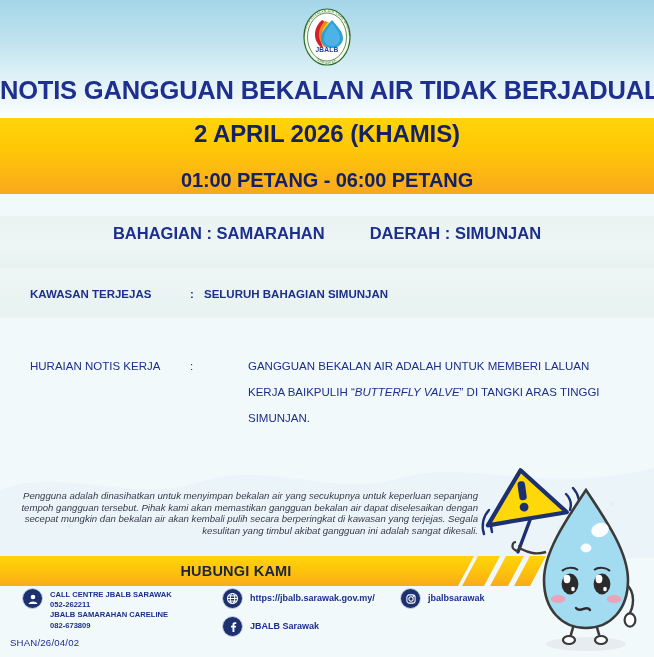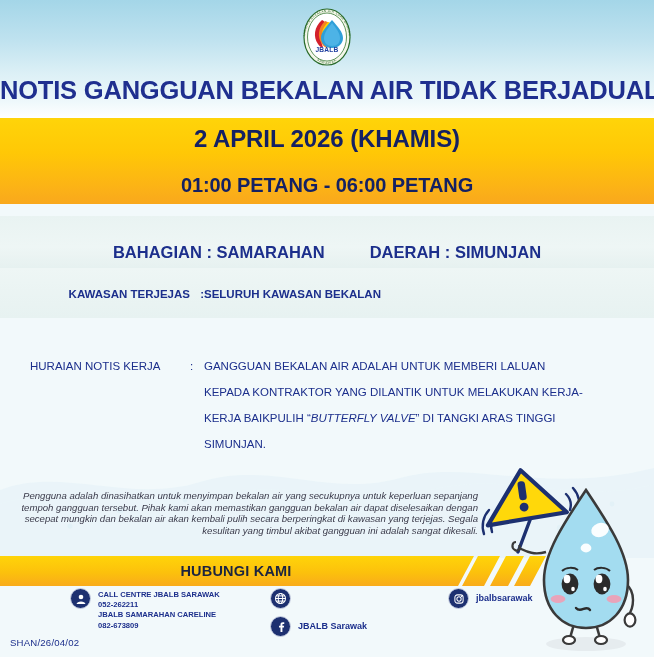--- a/index.html
+++ b/index.html
@@ -29,70 +29,69 @@
     position: absolute; left: 0; top: 76px; width: 647px;
     text-align: center;
     font-size: 25.5px; font-weight: bold;
     letter-spacing: -0.2px;
     color: #1f2f8f;
     white-space: nowrap;
   }
 
   
   .date-banner {
-    position: absolute; left: 0; top: 118px; width: 654px; height: 86px;
+    position: absolute; left: 0; top: 118px; width: 654px; height: 76px;
     background: linear-gradient(to bottom, #ffd409 0%, #ffc806 40%, #fcb415 78%, #f9a81d 100%);
     display: flex; flex-direction: column;
     align-items: center; justify-content: center;
     gap: 21px;
   }
   .date-line {
     font-size: 24px; font-weight: bold; color: #142163;
     letter-spacing: -0.1px;
   }
   .time-line {
     font-size: 20px; font-weight: bold; color: #142163;
     letter-spacing: -0.1px;
   }
 
   
   .panel-a {
     position: absolute; left: 0; top: 216px; width: 654px; height: 52px;
     background: linear-gradient(to bottom, #e9f3f2 0%, #eef6f5 60%, #e6f1f0 100%);
   }
   .div-row {
-    position: absolute; left: 0; top: 243px; width: 654px;
+    position: absolute; left: 0; top: 224px; width: 654px;
     display: flex; justify-content: center; gap: 45px;
     font-size: 16.5px; font-weight: bold; color: #1c2f8c;
     white-space: nowrap;
   }
   .panel-b {
     position: absolute; left: 0; top: 268px; width: 654px; height: 50px;
     background: linear-gradient(to bottom, #eef6f5 0%, #e7f2f1 100%);
   }
   .kawasan-row {
     position: absolute; left: 30px; top: 288px;
     display: flex; align-items: flex-start;
     font-size: 11.5px; font-weight: bold; color: #1c2f8c;
     white-space: nowrap;
-    text-align: right;
   }
   .kawasan-row .lbl { width: 160px; }
   .kawasan-row .cln { width: 14px; }
 
   
   .huraian {
     position: absolute; left: 30px; top: 360px; width: 600px;
     display: flex; align-items: flex-start;
     font-size: 11.5px; font-weight: normal; color: #1c2f8c;
   }
   .huraian .lbl { width: 160px; flex: 0 0 160px; white-space: nowrap; }
   .huraian .cln { width: 14px; flex: 0 0 14px; }
   .huraian .body { width: 400px; }
-  .huraian .body .ln { height: 26px; white-space: nowrap; }
+  .huraian .body .ln { height: 26px; white-space: nowrap; margin-left: 44px; }
   .huraian .body .ln i { font-style: italic; }
 
   
   .splash {
     position: absolute; left: 0; top: 438px; width: 654px; height: 120px;
     opacity: 0.5; pointer-events: none;
   }
 
   
   .disclaimer {
@@ -109,21 +108,21 @@
   .hub-label {
     position: absolute; left: 0; top: 556px; width: 430px; height: 30px;
     display: flex; align-items: center; justify-content: center;
     font-size: 14.5px; font-weight: bold; color: #1c2440;
     letter-spacing: 0.2px;
     z-index: 4;
     padding-left: 42px;
   }
 
   
-  .contacts { position: absolute; left: 0; top: 588px; width: 526px; height: 58px; margin-left: 48px; }
+  .contacts { position: absolute; left: 0; top: 588px; width: 526px; height: 58px; }
   .c-item { position: absolute; display: flex; align-items: flex-start; }
   .c-icon {
     width: 21px; height: 21px; flex: 0 0 21px;
     border-radius: 50%;
     background: #1d3070;
     border: 1.4px solid #cfd6e6;
     display: flex; align-items: center; justify-content: center;
     color: #fff;
   }
   .c-text {
@@ -179,29 +178,28 @@
   <div class="panel-a"></div>
   <div class="div-row">
     <span>BAHAGIAN : SAMARAHAN</span>
     <span>DAERAH : SIMUNJAN</span>
   </div>
 
   <div class="panel-b"></div>
   <div class="kawasan-row">
     <span class="lbl">KAWASAN TERJEJAS</span>
     <span class="cln">:</span>
-    <span>SELURUH KAWASAN BEKALAN</span>
+    <span>SELURUH BAHAGIAN SIMUNJAN</span>
   </div>
 
   <div class="huraian">
     <span class="lbl">HURAIAN NOTIS KERJA</span>
     <span class="cln">:</span>
     <div class="body">
       <div class="ln">GANGGUAN BEKALAN AIR ADALAH UNTUK MEMBERI LALUAN</div>
-      <div class="ln">KEPADA KONTRAKTOR YANG DILANTIK UNTUK MELAKUKAN KERJA-</div>
       <div class="ln"><span>KERJA BAIKPULIH “</span><i>BUTTERFLY VALVE</i><span>” DI TANGKI ARAS TINGGI</span></div>
       <div class="ln">SIMUNJAN.</div>
     </div>
   </div>
 
   <svg class="splash" viewBox="0 0 654 120" preserveAspectRatio="none">
     <path d="M0,52 C60,28 130,66 200,44 C270,22 330,60 400,40 C470,20 540,58 654,30 L654,120 L0,120 Z" fill="#cfe7f2" opacity="0.45"></path>
     <path d="M0,66 C70,44 140,78 215,58 C290,38 350,72 430,52 C510,32 580,68 654,46 L654,120 L0,120 Z" fill="#e3f1f8" opacity="0.55"></path>
     <g fill="#cde5f1" opacity="0.75">
       <circle cx="120" cy="72" r="3.5"></circle>
@@ -307,20 +305,21 @@
     <div class="c-item" style="left:222px; top:0px;">
       <span class="c-icon">
         <svg width="13" height="13" viewBox="0 0 14 14" fill="none" stroke="#fff" stroke-width="1.1">
           <circle cx="7" cy="7" r="5.4"></circle>
             <ellipse cx="7" cy="7" rx="2.4" ry="5.4"></ellipse>
           <line x1="1.6" y1="7" x2="12.4" y2="7"></line>
             <line x1="2.5" y1="4.2" x2="11.5" y2="4.2"></line>
           <line x1="2.5" y1="9.8" x2="11.5" y2="9.8"></line>
           </svg>
       </span>
+      <span class="c-text url">https://jbalb.sarawak.gov.my/</span>
     </div>
 
     <div class="c-item" style="left:222px; top:28px;">
       <span class="c-icon">
         <svg width="12" height="12" viewBox="0 0 12 12">
             <path d="M7.4 11V6.6h1.5l.25-1.8H7.4V3.8c0-.5.15-.85.9-.85h.95V1.3C9 1.25 8.45 1.2 7.8 1.2 6.4 1.2 5.5 2 5.5 3.6v1.2H4v1.8h1.5V11Z" fill="#fff"></path>
           </svg>
       </span>
       <span class="c-text single">JBALB Sarawak</span>
     </div>

